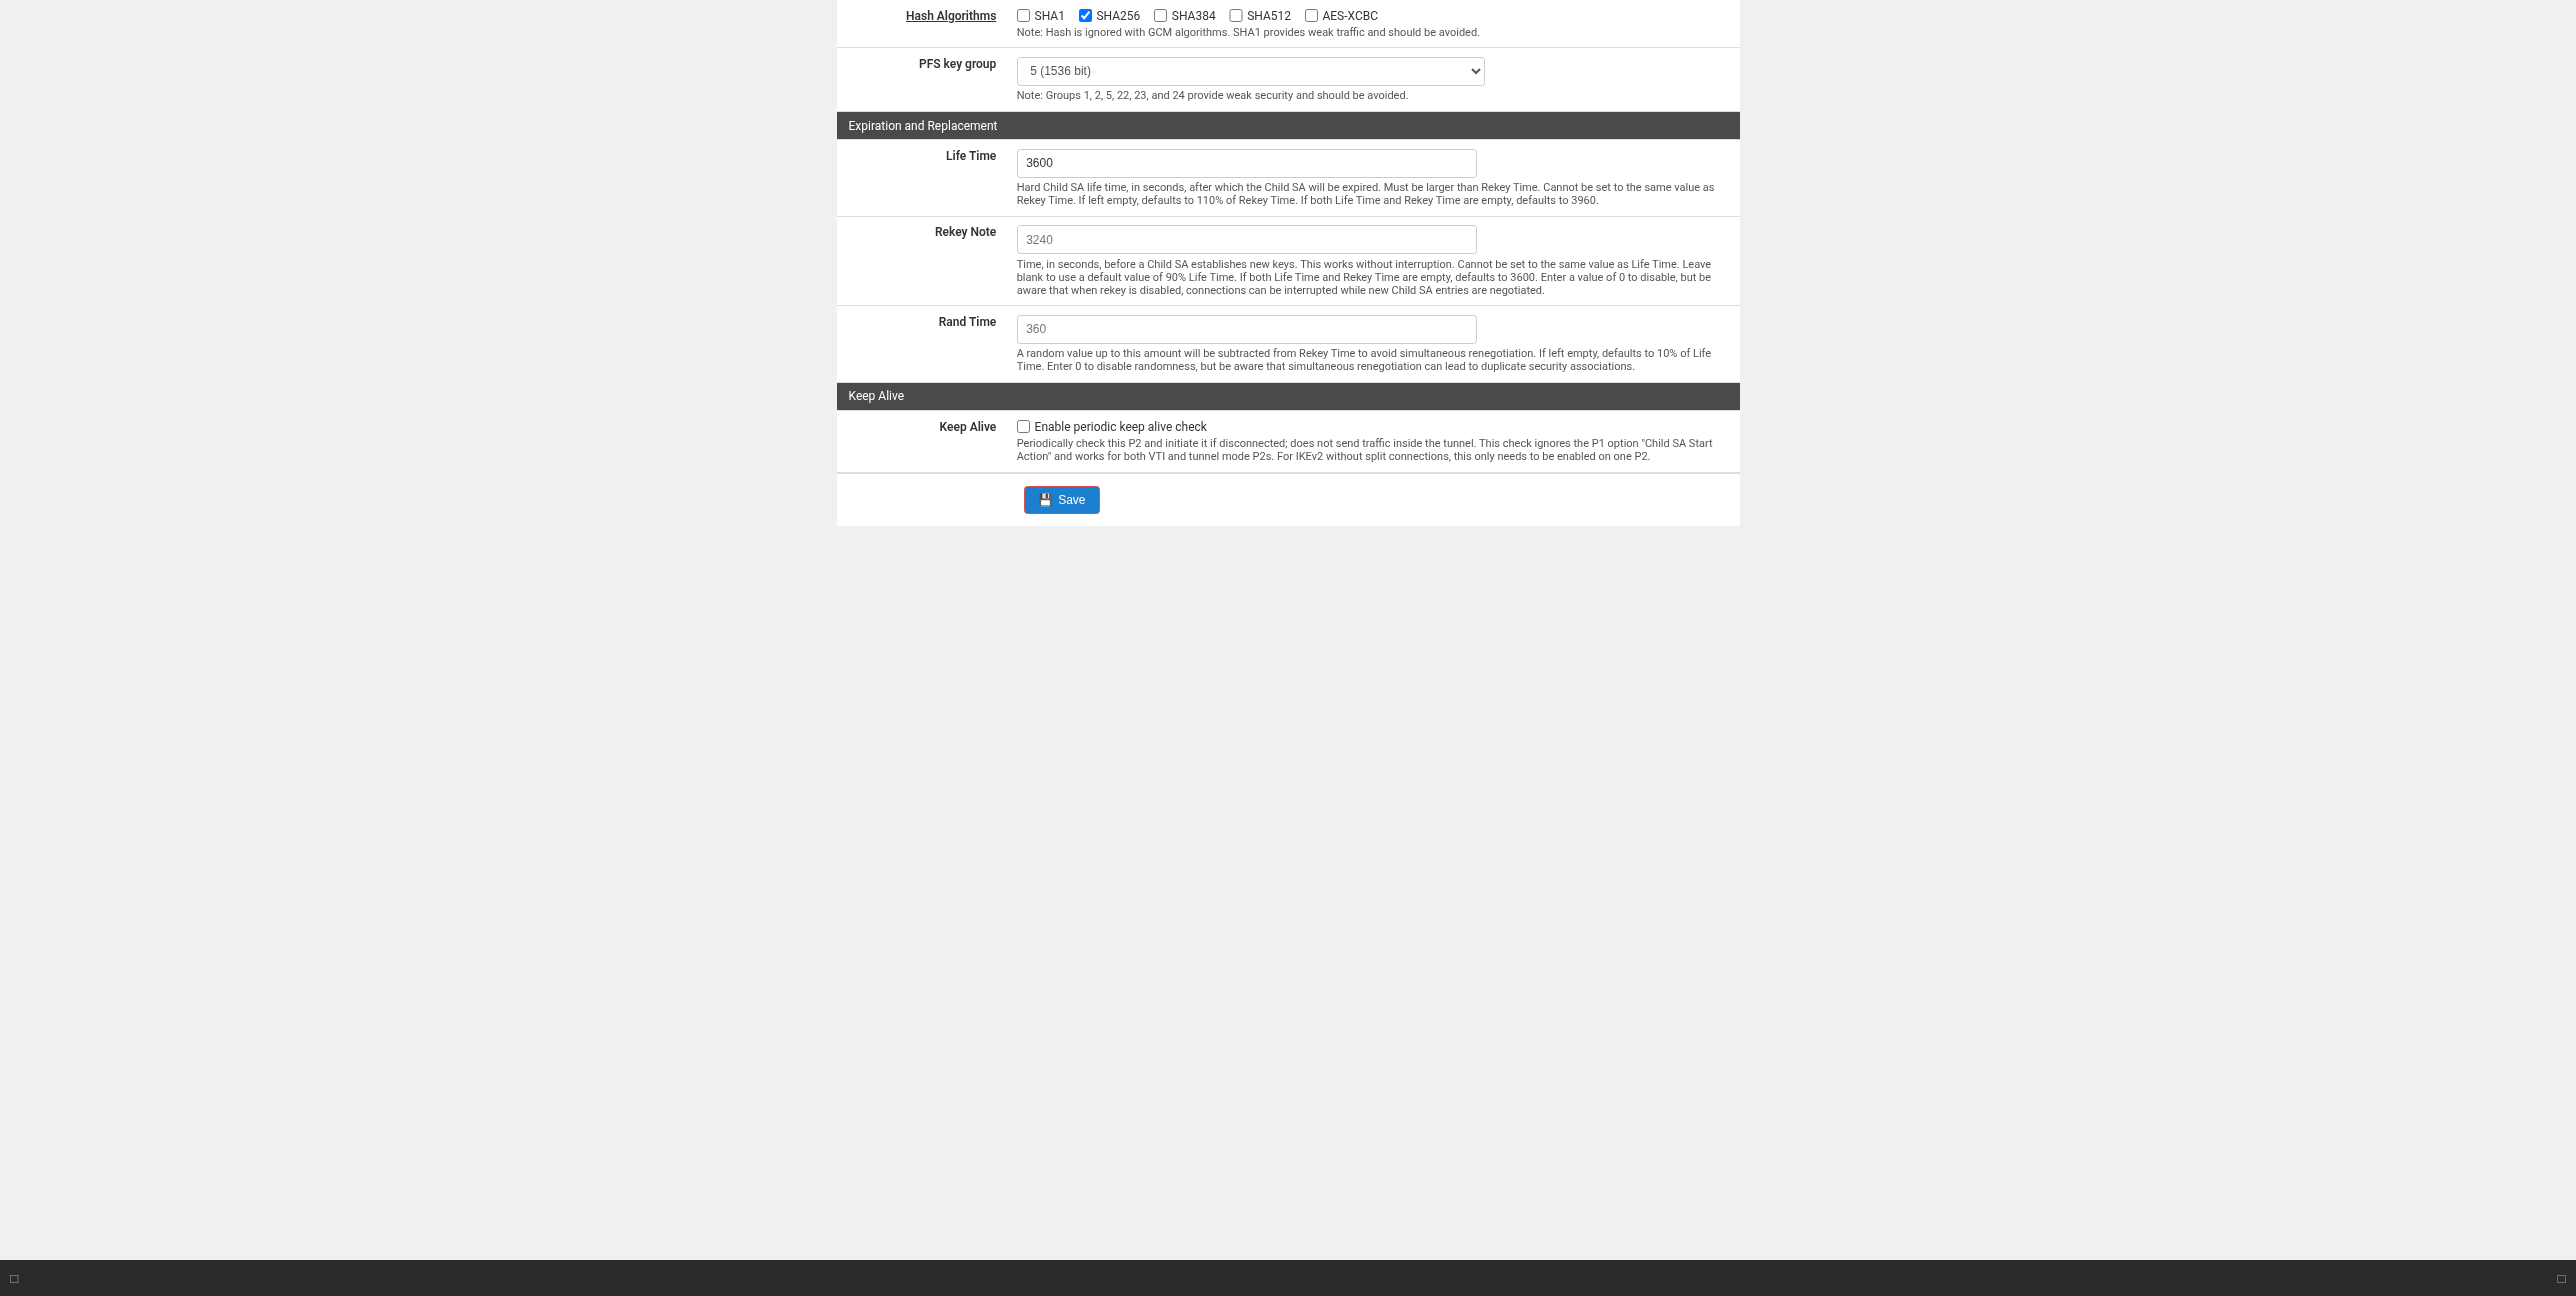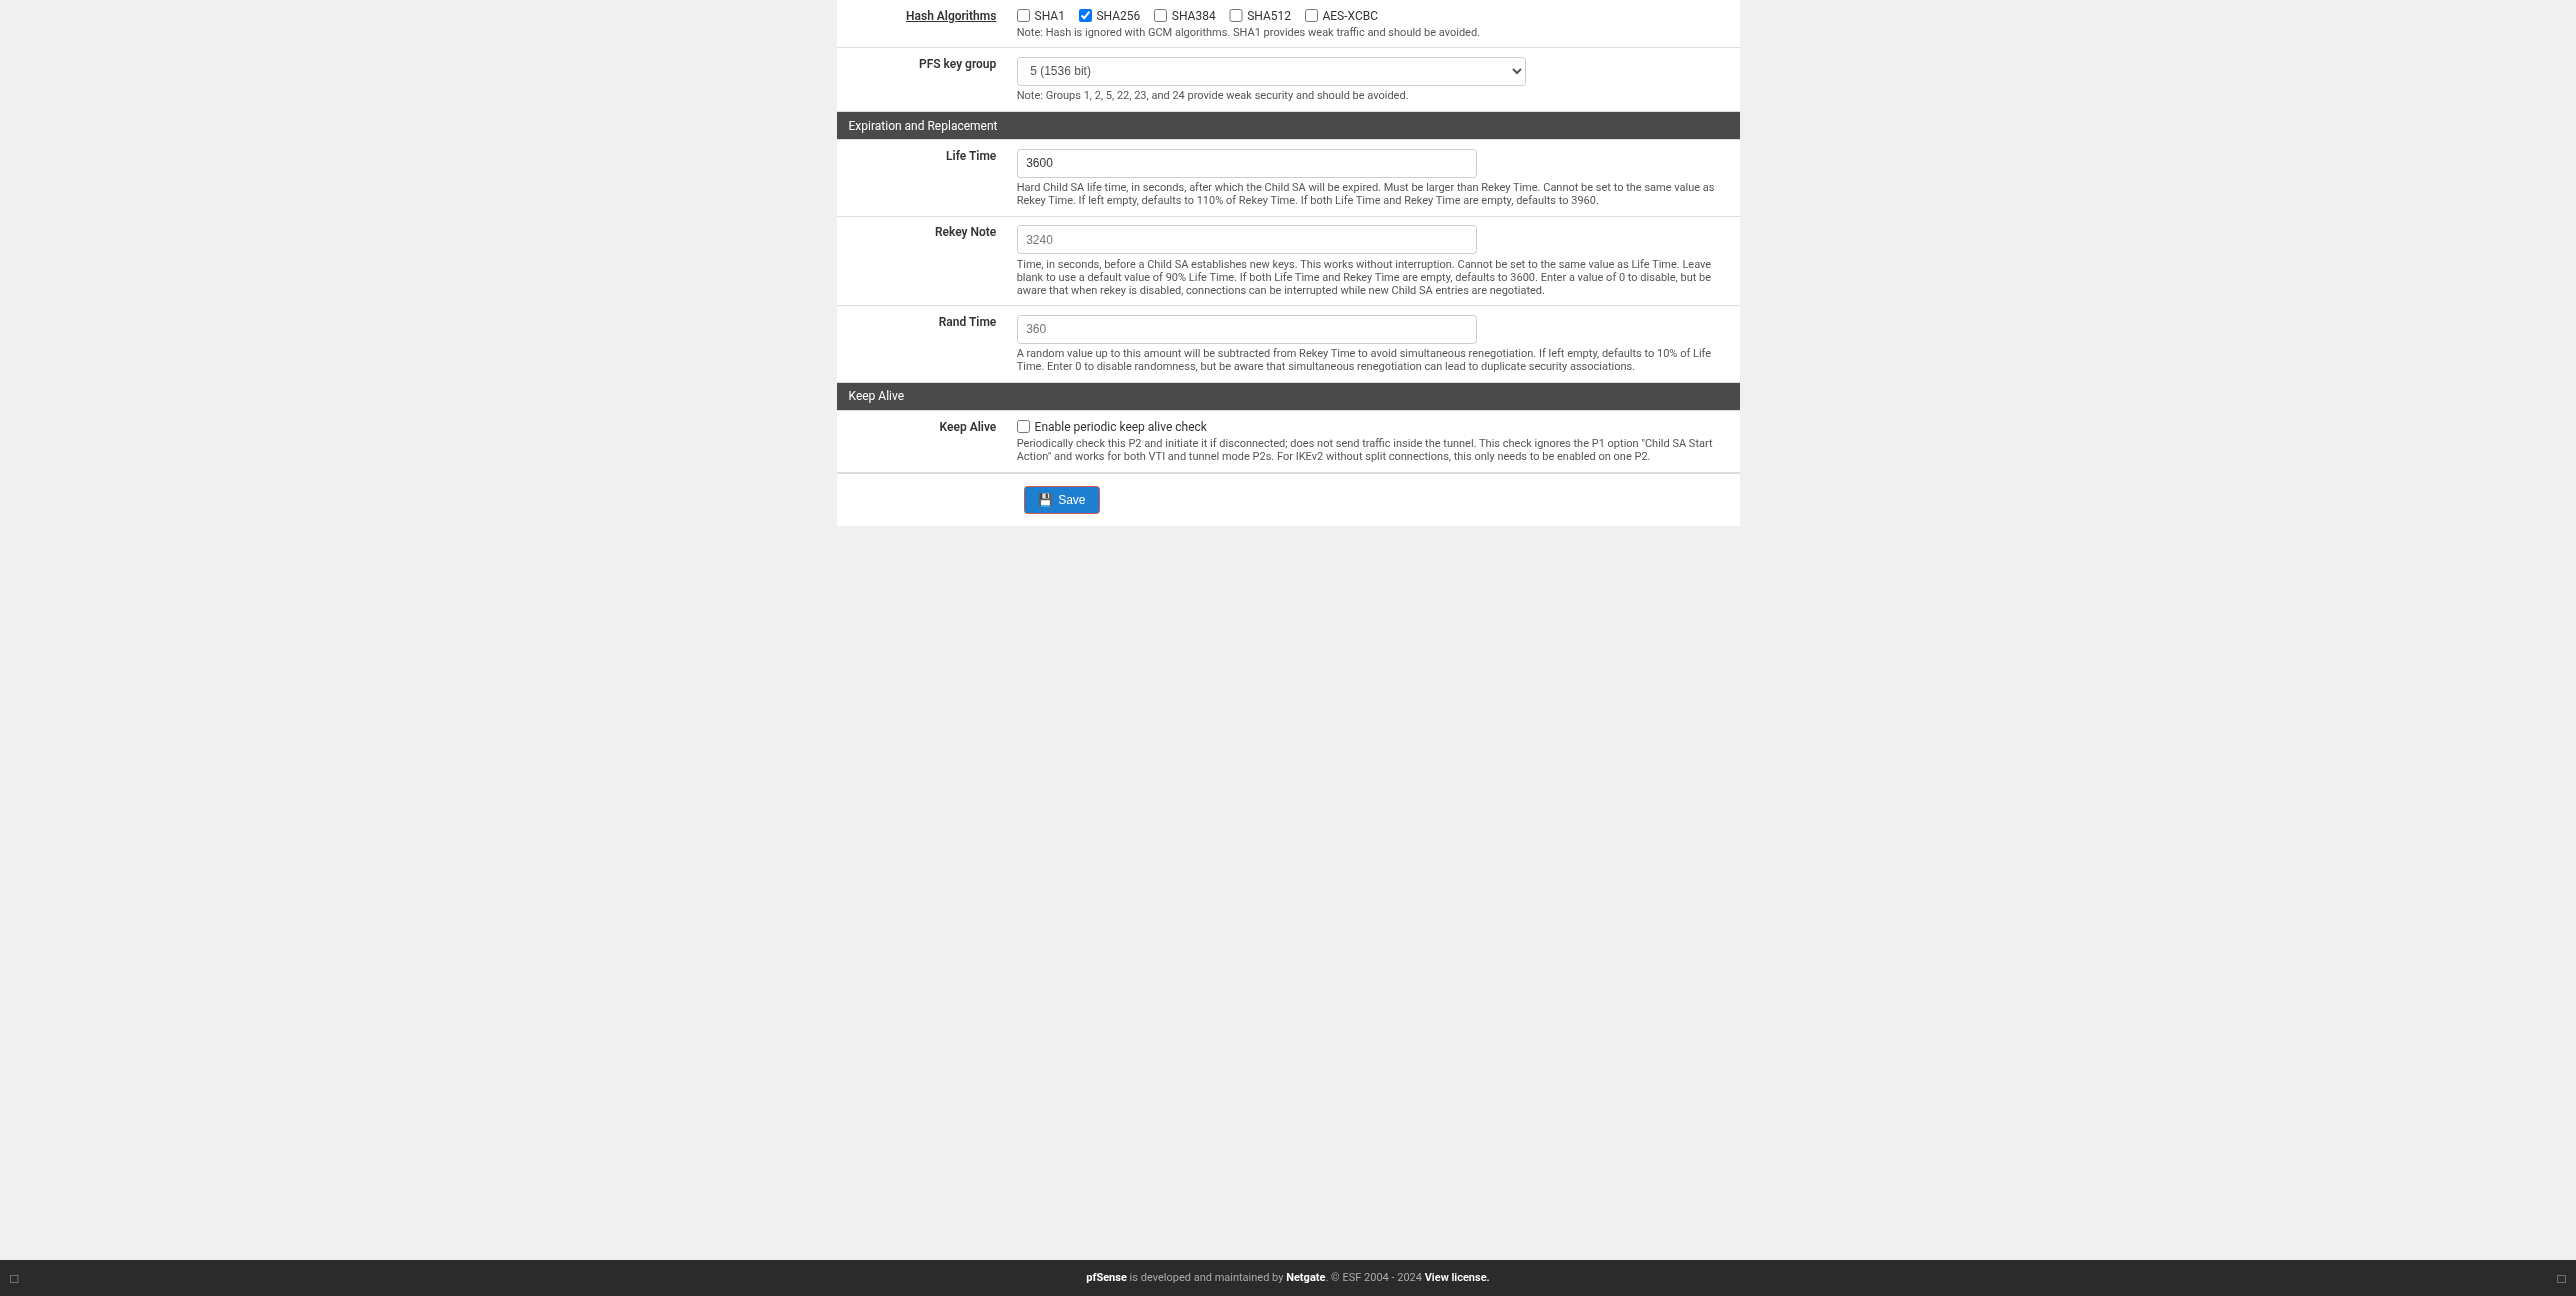--- a/index.html
+++ b/index.html
@@ -74,21 +74,21 @@
       background: #4a4a4a;
       color: #fff;
       padding: 6.8px 12px;
       font-size: 12px;
       font-weight: 400;
     }
     .section-header-row td {
       padding: 0;
     }
     .form-control {
-      width: 509px;
+      width: 468px;
       max-width: 100%;
       border: 0.9px solid #ccc;
       border-radius: 3.4px;
       padding: 5.1px 8.5px;
       font-size: 12px;
       color: #555;
       background: #fff;
       height: 29px;
     }
     select.form-control {
@@ -287,18 +287,15 @@
       <button class="btn-save">
         <span class="save-icon">💾</span>
         <span>Save</span>
       </button>
     </div>
   </div>
 </div>
 
 <div class="footer">
   <span class="footer-icon">□</span>
-  <div class="footer-center">
-    <span><strong>pfSense</strong> is developed and maintained by <strong>Netgate</strong>. © ESF 2004 - 2024 </span><a href="#">View license.</a>
-  </div>
   <span class="footer-icon">□</span>
 </div>
 
 
 </body></html>

